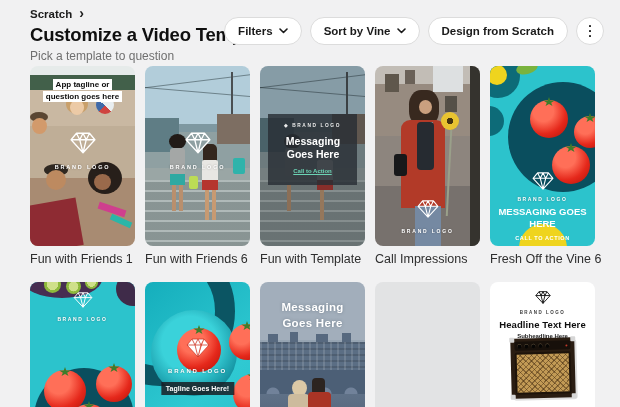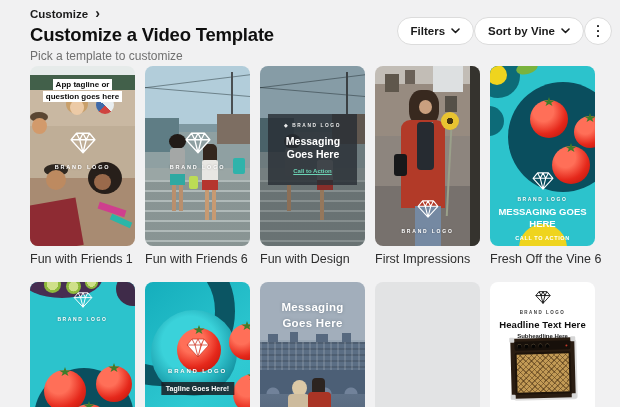--- a/index.html
+++ b/index.html
@@ -10,21 +10,21 @@
   .r{border-radius:50%}
 
   
   .hdr{position:absolute;left:30px;top:8px}
   .crumb{display:flex;align-items:center;gap:7px;font-size:11.5px;font-weight:bold;color:#1c1c1c;cursor:pointer}
   .crumb .chev{font-size:14px;line-height:10px;font-weight:bold;color:#1c1c1c;transform:translateY(-1px)}
   .title{margin:4px 0 3px;font-size:18.5px;font-weight:bold;color:#0f0f0f;letter-spacing:-.2px}
   .sub{font-size:12px;color:#6f6f6f}
 
   
-  .toolbar{position:absolute;right:8px;top:17px;display:flex;align-items:flex-end}
+  .toolbar{position:absolute;right:16px;top:17px;display:flex;gap:8px;align-items:flex-end}
   .pill{height:28px;box-sizing:border-box;display:flex;align-items:center;gap:6px;padding:0 13px;
         background:#fff;border:1px solid #dcdcdc;border-radius:15px;
         font-size:11.5px;font-weight:bold;color:#1a1a1a;cursor:pointer;white-space:nowrap}
   .pill svg{display:block}
   .dots-btn{width:28px;height:28px;box-sizing:border-box;border-radius:50%;background:#fff;border:1px solid #dcdcdc;
             display:flex;flex-direction:column;align-items:center;justify-content:center;gap:2.5px;cursor:pointer}
   .dot{width:2.6px;height:2.6px;background:#2a2a2a;border-radius:.6px}
 
   
   .row{position:absolute;left:30px;display:flex;gap:10px}
@@ -109,39 +109,42 @@
                            repeating-linear-gradient(-45deg,rgba(62,38,12,.45) 0 1px,transparent 1px 4px)}
   .corner{position:absolute;width:5px;height:5px;background:#d6d6d6;border-radius:1px}
 </style>
 </head>
 <body>
 
 <div class="app">
 
   <div class="hdr">
     <div class="crumb">
-      <span>Customize</span>
+      <span>Scratch</span>
       <span class="chev">›</span>
     </div>
     <div class="title">Customize a Video Template</div>
-    <div class="sub">Pick a template to customize</div>
+    <div class="sub">Pick a template to question</div>
   </div>
 
   <div class="toolbar">
     <div class="pill">
       <span>Filters</span>
       <svg width="9" height="6" viewBox="0 0 9 6">
           <polyline points="1,1 4.5,4.5 8,1" fill="none" stroke="#1a1a1a" stroke-width="1.6" stroke-linecap="round" stroke-linejoin="round"></polyline>
         </svg>
     </div>
     <div class="pill">
       <span>Sort by Vine</span>
       <svg width="9" height="6" viewBox="0 0 9 6">
           <polyline points="1,1 4.5,4.5 8,1" fill="none" stroke="#1a1a1a" stroke-width="1.6" stroke-linecap="round" stroke-linejoin="round"></polyline>
         </svg>
+    </div>
+    <div class="pill">
+      <span>Design from Scratch</span>
     </div>
     <div class="dots-btn">
       <span class="dot"></span>
       <span class="dot"></span>
       <span class="dot"></span>
     </div>
   </div>
 
   <div class="row row1">
 
@@ -214,21 +217,21 @@
         <div class="a" style="left:57px;top:114px;width:16px;height:10px;background:#b5352e"></div>
         <div class="a" style="left:60px;top:124px;width:4px;height:30px;background:#c79a72"></div>
         <div class="a" style="left:27px;top:119px;width:4px;height:26px;background:#b98f6d"></div>
         <div class="shade"></div>
         <div class="panel">
           <div class="pbrand"><span>◆</span> <span>BRAND LOGO</span></div>
           <div class="pmsg">Messaging Goes Here</div>
           <div class="pcta">Call to Action</div>
         </div>
       </div>
-      <div class="cap">Fun with Design</div>
+      <div class="cap">Fun with Template</div>
     </div>
 
     <div class="cell">
       <div class="card s4">
         <div class="a" style="left:58px;top:0;width:30px;height:26px;background:#dde0e1"></div>
         <div class="a" style="left:10px;top:8px;width:14px;height:18px;background:#5f574c"></div>
         <div class="a" style="left:30px;top:4px;width:10px;height:14px;background:#6a6158"></div>
         <div class="a" style="left:70px;top:30px;width:12px;height:16px;background:#555048"></div>
         <div class="a" style="left:95px;top:0;width:10px;height:180px;background:#35332e"></div>
         <div class="a" style="left:34px;top:24px;width:30px;height:36px;background:#38291f;border-radius:40%"></div>
@@ -240,21 +243,21 @@
         <div class="a" style="left:40px;top:140px;width:26px;height:40px;background:#7589a2"></div>
         <div class="a" style="left:73px;top:64px;width:2px;height:86px;background:#9aa08a;transform:rotate(3deg)"></div>
         <div class="a r" style="left:66px;top:46px;width:18px;height:18px;background:radial-gradient(circle,#46350f 0 24%,#e9c431 26% 100%)"></div>
         <div class="gemblk" style="top:134px;z-index:4">
           <svg width="22" height="18" viewBox="0 0 24 20" style="color:#fff">
               <path d="M6 1 L18 1 L23 7 L12 19 L1 7 Z M1 7 L23 7 M6 1 L9 7 L12 19 M18 1 L15 7 L12 19 M9 7 L12 1 L15 7" fill="none" stroke="currentColor" stroke-width="1.2" stroke-linejoin="round"></path>
             </svg>
           <div class="brand" style="font-size:5px">BRAND LOGO</div>
         </div>
       </div>
-      <div class="cap">First Impressions</div>
+      <div class="cap">Call Impressions</div>
     </div>
 
     <div class="cell">
       <div class="card s5">
         <div class="a r" style="left:-14px;top:-12px;width:44px;height:44px;background:#0d6b78"></div>
         <div class="a r" style="left:-3px;top:-1px;width:20px;height:20px;background:#efd41e"></div>
         <div class="a" style="left:26px;top:-4px;width:22px;height:12px;background:#7ab33e;border-radius:50%;transform:rotate(-16deg)"></div>
         <div class="a r" style="left:-16px;top:40px;width:30px;height:30px;background:#0d6b78"></div>
         <div class="a r" style="left:18px;top:16px;width:110px;height:110px;background:#0a4e5e"></div>
         <div class="tom" style="left:40px;top:34px;width:38px;height:38px">

